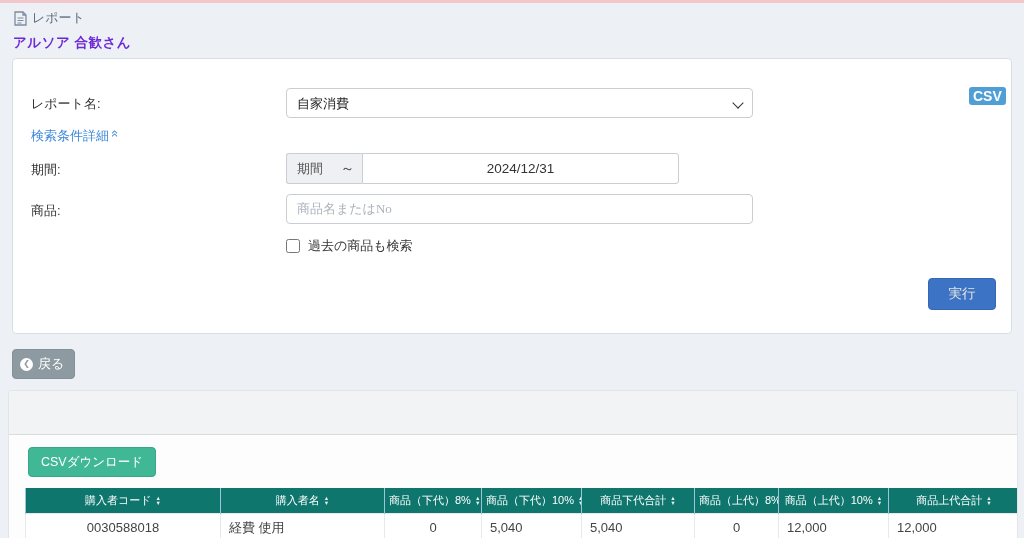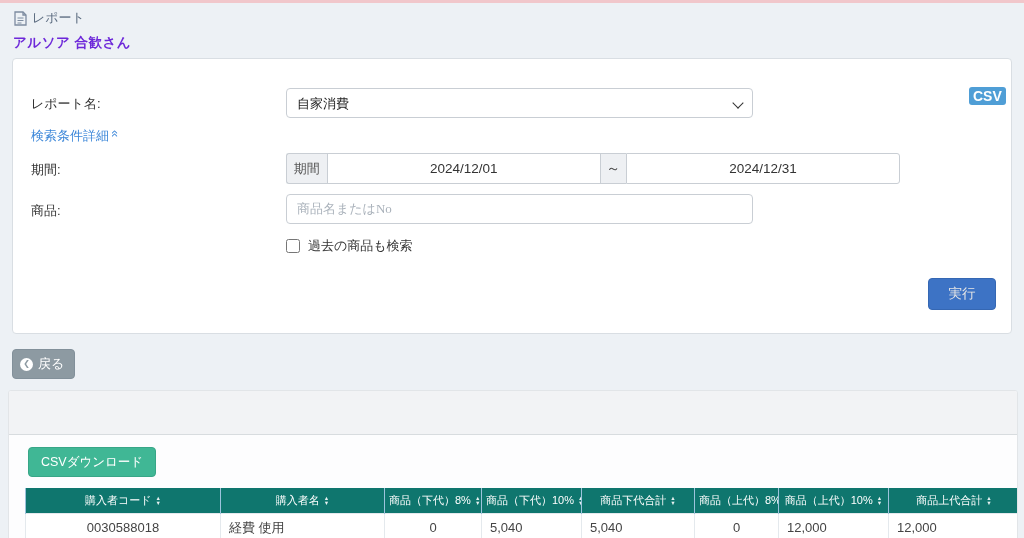--- a/index.html
+++ b/index.html
@@ -90,21 +90,20 @@
 <span class="csv-badge">CSV</span>
 
 <div class="detail-link">
   <span>検索条件詳細</span>
   <span class="chev">«</span>
 </div>
 
 <div class="lbl" style="top:161px;">期間:</div>
 <div class="igroup">
   <span class="addon first">期間</span>
-  <input class="dateinput d1" type="text" value="2024/12/01" style="">
   <span class="addon mid">～</span>
   <input class="dateinput d2" type="text" value="2024/12/31" style="">
 </div>
 
 <div class="lbl" style="top:202px;">商品:</div>
 <input class="txtinput" type="text" placeholder="商品名またはNo" style="">
 
 <div class="chkrow">
   <input type="checkbox" style="">
   <span>過去の商品も検索</span>

